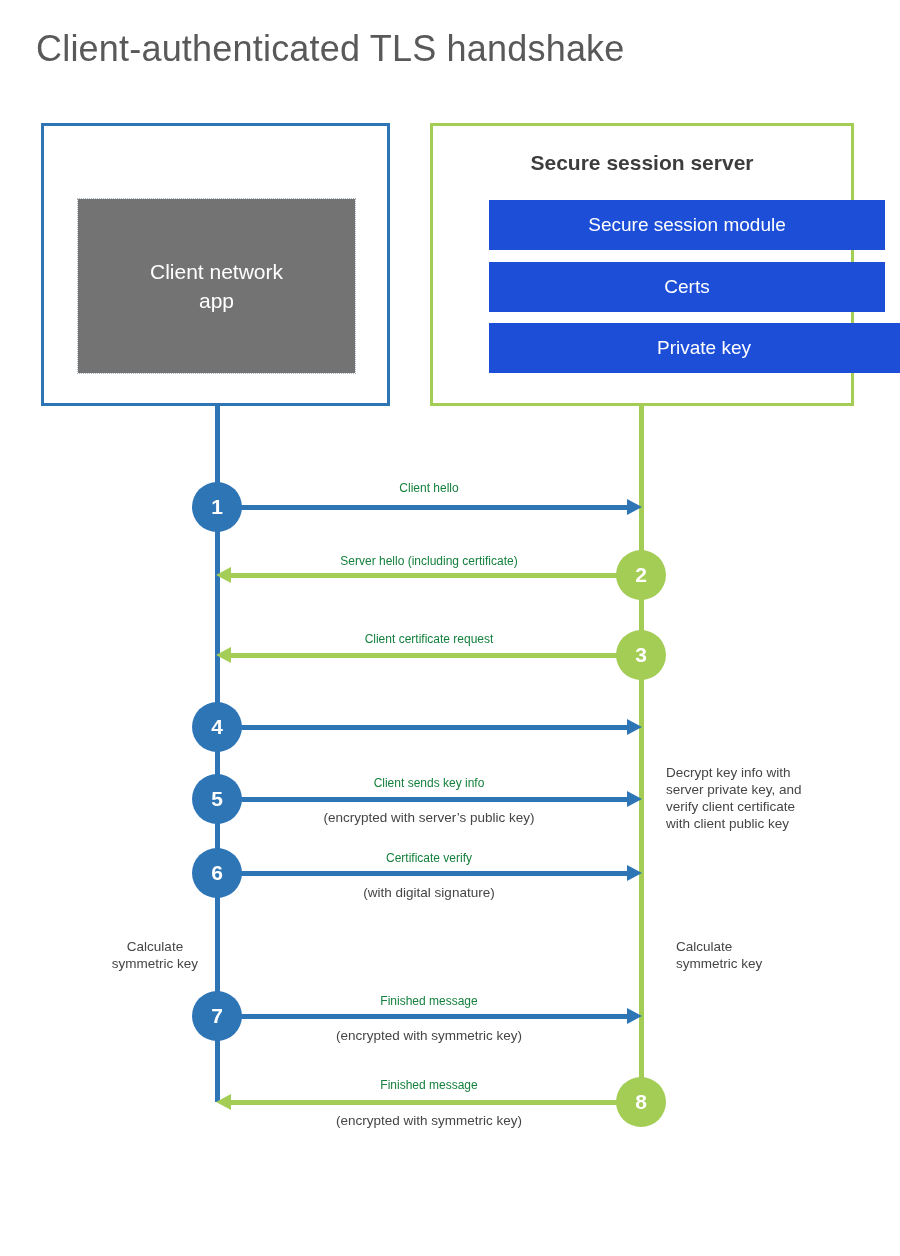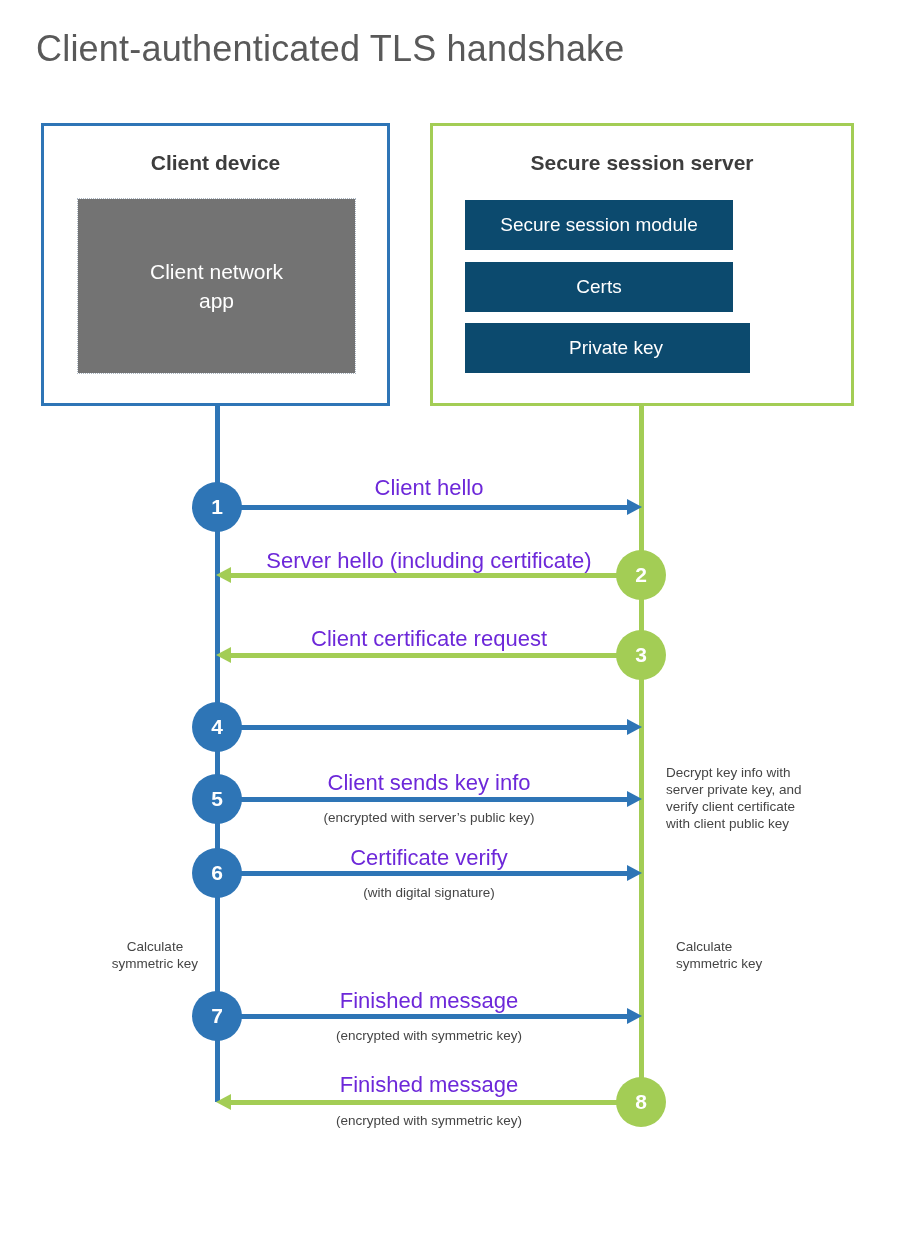--- a/index.html
+++ b/index.html
@@ -23,21 +23,21 @@
     position:absolute; left:0; top:25px; width:100%; text-align:center;
     font-size:21px; font-weight:bold; color:#3d3d3d;
   }
   #app-box {
     position:absolute; left:34px; top:73px; width:277px; height:174px;
     background:#737373; outline:1px dotted #aab6c2;
     display:flex; align-items:center; justify-content:center; text-align:center;
     color:#ffffff; font-size:21px; line-height:29px;
   }
   .module-bar {
-    position:absolute; left:32px; width:268px; height:50px; background:#0c4a6e;
+    position:absolute; left:56px; width:396px; height:50px; background:#1d4ed8;
     color:#ffffff; font-size:19px; text-align:center; line-height:50px;
   }
   #module-bar-0 { top:74px; }
   #module-bar-1 { top:136px; }
   #module-bar-2 { top:197px;padding-left:17px; }
 
   
   .lifeline { position:absolute; top:406px; width:5px; height:696px; z-index:1; }
   #client-lifeline { left:215px; background:#2e75b6; }
   #server-lifeline { left:639px; background:#a3cd55; }
@@ -56,39 +56,38 @@
     position:absolute; width:50px; height:50px; border-radius:50%; z-index:5;
     color:#ffffff; font-size:21px; font-weight:bold;
     display:flex; align-items:center; justify-content:center;
   }
   .circle.blue  { left:192px; background:#2e75b6; }
   .circle.green { left:616px; background:#a3cd55; }
 
   
   .msg {
     position:absolute; left:217px; width:424px; text-align:center; z-index:4;
-    font-size:22px; line-height:22px; color:#6d28d9;
+    font-size:12px; line-height:22px; color:#15803d;
   }
   .msg.sub { font-size:13.5px; line-height:18px; color:#454545; }
 
   
   .note { position:absolute; font-size:13.5px; line-height:17px; color:#454545; z-index:4; }
   #decrypt-note { left:666px; top:764px; width:175px; text-align:left; }
   #calc-left  { left:90px;  top:938px; width:130px; text-align:center; }
   #calc-right { left:676px; top:938px; width:130px; text-align:left; }
 </style>
 </head>
 <body>
 
 <div id="canvas">
 
   <div id="page-title">Client-authenticated TLS handshake</div>
 
   <div id="client-box" class="actor-box">
-    <div class="actor-heading">Client device</div>
     <div id="app-box">
       <span class="pre">Client network
 app</span>
     </div>
   </div>
 
   <div id="server-box" class="actor-box">
     <div class="actor-heading">Secure session server</div>
     <div id="module-bar-0" class="module-bar">Secure session module</div>
     <div id="module-bar-1" class="module-bar">Certs</div>

